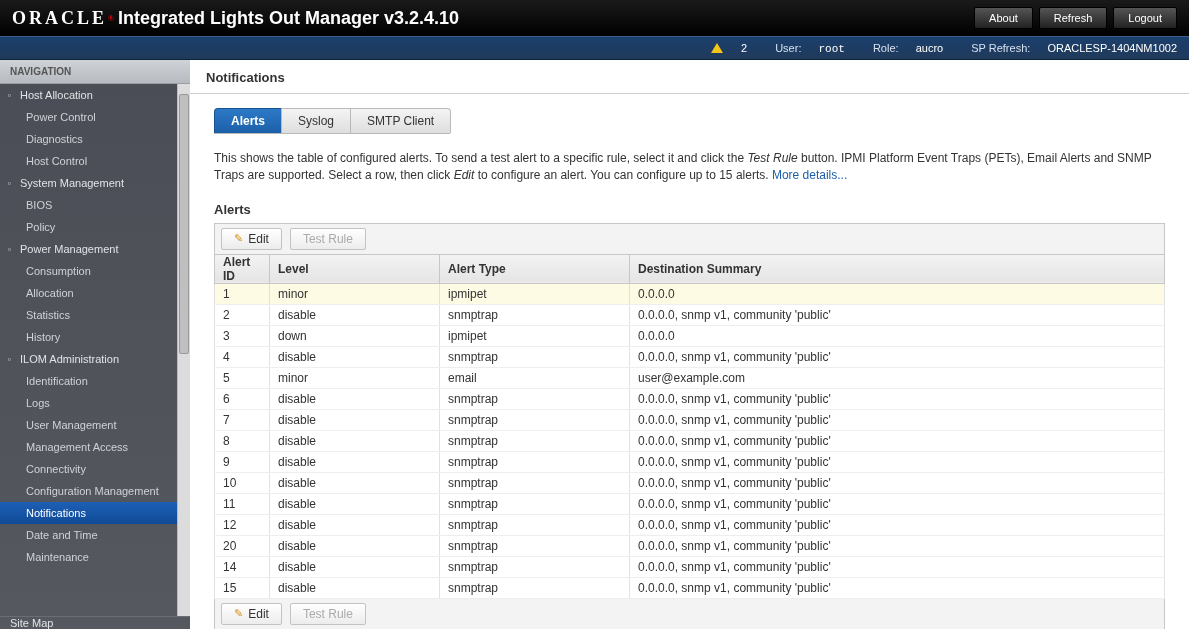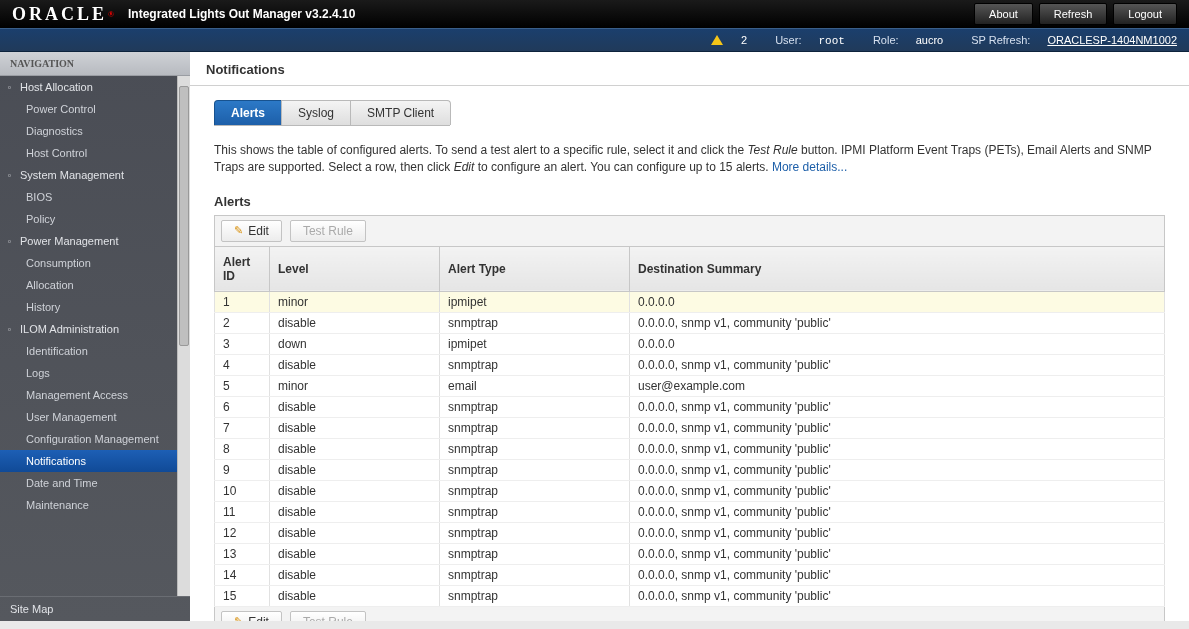--- a/index.html
+++ b/index.html
@@ -8,37 +8,37 @@
     font-family: Arial, Helvetica, sans-serif;
     font-size: 12px;
     color: #333;
     background: #e9e9e9;
     width: 1189px;
     height: 629px;
     overflow: hidden;
   }
   .header {
     background: linear-gradient(#1a1a1a, #000);
-    height: 28px;
+    height: 36px;
     display: flex;
     align-items: center;
     padding: 0 12px;
     color: #fff;
   }
   .logo {
     color: #fff;
     font-family: "Times New Roman", serif;
     font-size: 18px;
     letter-spacing: 3px;
     font-weight: bold;
     display: flex;
     align-items: center;
   }
   .logo sup { color: #f00; font-size: 8px; letter-spacing: 0; margin-left: 1px; vertical-align: super;}
-  .title { margin-left: 14px; font-size: 12px; font-weight: bold; }
+  .title { margin-left: 4px; font-size: 18px; font-weight: bold; }
   .hdr-spacer { flex: 1; }
   .hdr-btn {
     background: linear-gradient(#555,#222);
     border: 1px solid #000;
     color: #fff;
     font-size: 11px;
     padding: 4px 14px;
     margin-left: 6px;
     border-radius: 2px;
     cursor: pointer;
@@ -69,42 +69,41 @@
     font-size: 11px;
     display:flex;flex-direction:column;
   }
   .sidebar-head {
     background: linear-gradient(#cfd2d6,#b7bac0);
     color: #555;
     font-weight: bold;
     font-size: 10px;
     padding: 6px 10px;
     border-bottom: 1px solid #9a9da3;
-    font-family: Liberation Serif, serif;
   }
   .sb-scroll{display:flex;flex:1;overflow:hidden;}
   .sb-items{flex:1;}
   .sb-group {
     padding: 5px 10px 5px 8px;
     color: #e1e3e7;
     display:flex;align-items:center;gap:4px;
     cursor:pointer;
   }
   .sb-exp{font-size:8px;display:inline-block;width:8px;}
   .sb-item {
     padding: 5px 10px 5px 26px;
     color: #cfd2d8;
     cursor:pointer;
   }
   .sb-item.active {
     background: linear-gradient(#1d5fb5,#104a97);
     color: #fff;
   }
   .sb-bottom{
-    padding:6px 10px;color:#e1e3e7;cursor:pointer;
+    padding:0 10px;color:#e1e3e7;cursor:pointer;
     border-top:1px solid #6a6d73;
   }
   .sb-scrollbar{
     width:13px;background:#dcdcdc;border-left:1px solid #bbb;position:relative;
   }
   .sb-thumb{position:absolute;left:1px;right:1px;top:10px;height:260px;background:#bfbfbf;border:1px solid #999;border-radius:2px;}
   .main {
     flex: 1;
     background: #fff;
     display:flex;flex-direction:column;
@@ -164,21 +163,21 @@
   table.alerts {
     width: 100%;
     border-collapse: collapse;
     border: 1px solid #c7c7c7;
     font-size:12px;
   }
   table.alerts th {
     text-align: left;
     background: linear-gradient(#f3f3f3,#e5e5e5);
     border: 1px solid #c7c7c7;
-    padding: 8px 8px;
+    padding: 0 8px;
     font-weight: bold;
     color:#333;
   }
   table.alerts td {
     border-left: 1px solid #e1e1e1;
     border-right: 1px solid #e1e1e1;
     border-bottom: 1px solid #eee;
     padding: 3px 8px;
     color:#333;
   }
@@ -201,21 +200,21 @@
   <span class="hdr-spacer"></span>
   <button class="hdr-btn">About</button>
   <button class="hdr-btn">Refresh</button>
   <button class="hdr-btn">Logout</button>
 </div>
 
 <div class="statusbar">
   <span><i class="warn-icon"></i><span style="color:#fff;">2</span></span>
   <span><span>User:</span>&nbsp;<span style="color:#fff;font-family:Liberation Mono, monospace;">root</span></span>
   <span><span>Role:</span>&nbsp;<span style="color:#fff;">aucro</span></span>
-  <span><span>SP Refresh:</span>&nbsp;<span style="color:#fff;text-decoration:underline;">ORACLESP-1404NM1002</span></span>
+  <span><span>SP Refresh:</span>&nbsp;<span style="color:#fff;">ORACLESP-1404NM1002</span></span>
 </div>
 
 <div class="layout">
   <div class="sidebar">
     <div class="sidebar-head">NAVIGATION</div>
     <div class="sb-scroll">
       <div class="sb-items" id="sb-items">
           <div class="sb-group">
             <span class="sb-exp">▫</span>
             <span>Host Allocation</span>
@@ -228,29 +227,31 @@
             <span>System Management</span>
           </div>
           <div class="sb-item">BIOS</div>
           <div class="sb-item">Policy</div>
           <div class="sb-group">
             <span class="sb-exp">▫</span>
             <span>Power Management</span>
           </div>
           <div class="sb-item">Consumption</div>
           <div class="sb-item">Allocation</div>
+          <div class="sb-item">Statistics</div>
           <div class="sb-item">History</div>
           <div class="sb-group">
             <span class="sb-exp">▫</span>
             <span>ILOM Administration</span>
           </div>
           <div class="sb-item">Identification</div>
           <div class="sb-item">Logs</div>
+          <div class="sb-item">User Management</div>
           <div class="sb-item">Management Access</div>
-          <div class="sb-item">User Management</div>
+          <div class="sb-item">Connectivity</div>
           <div class="sb-item">Configuration Management</div>
           <div class="sb-item active">Notifications</div>
           <div class="sb-item">Date and Time</div>
           <div class="sb-item">Maintenance</div>
         </div>
       <div class="sb-scrollbar">
           <div class="sb-thumb"></div>
         </div>
     </div>
     <div class="sb-bottom">Site Map</div>
@@ -353,21 +354,21 @@
               <td>snmptrap</td>
               <td>0.0.0.0, snmp v1, community 'public'</td>
             </tr>
             <tr>
               <td>12</td>
               <td>disable</td>
               <td>snmptrap</td>
               <td>0.0.0.0, snmp v1, community 'public'</td>
             </tr>
             <tr>
-              <td>13</td>
+              <td>20</td>
               <td>disable</td>
               <td>snmptrap</td>
               <td>0.0.0.0, snmp v1, community 'public'</td>
             </tr>
             <tr>
               <td>14</td>
               <td>disable</td>
               <td>snmptrap</td>
               <td>0.0.0.0, snmp v1, community 'public'</td>
             </tr>

